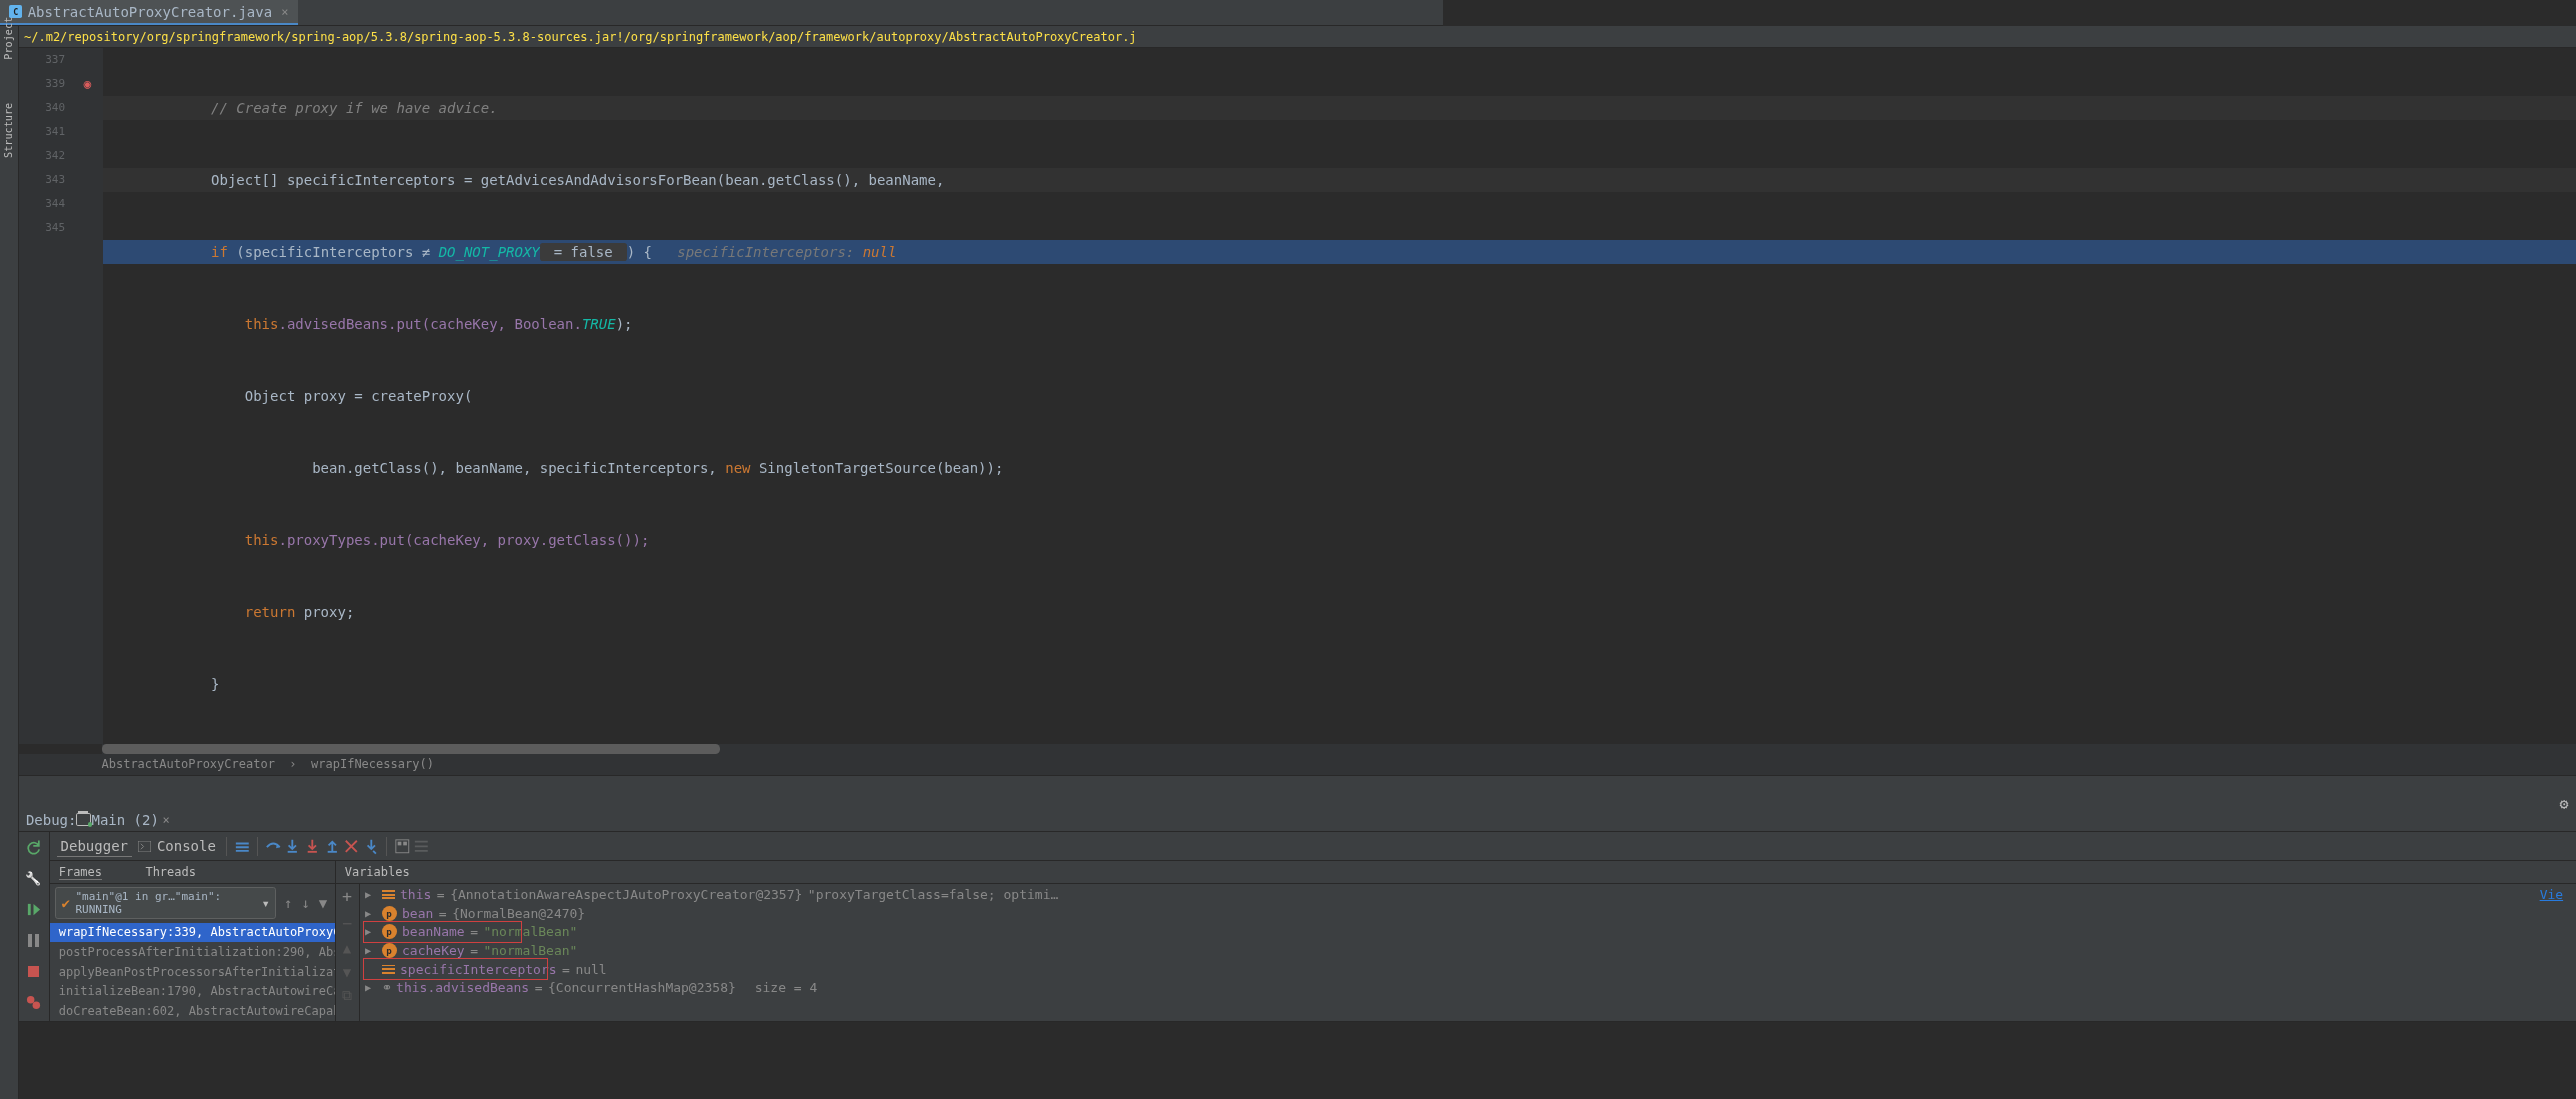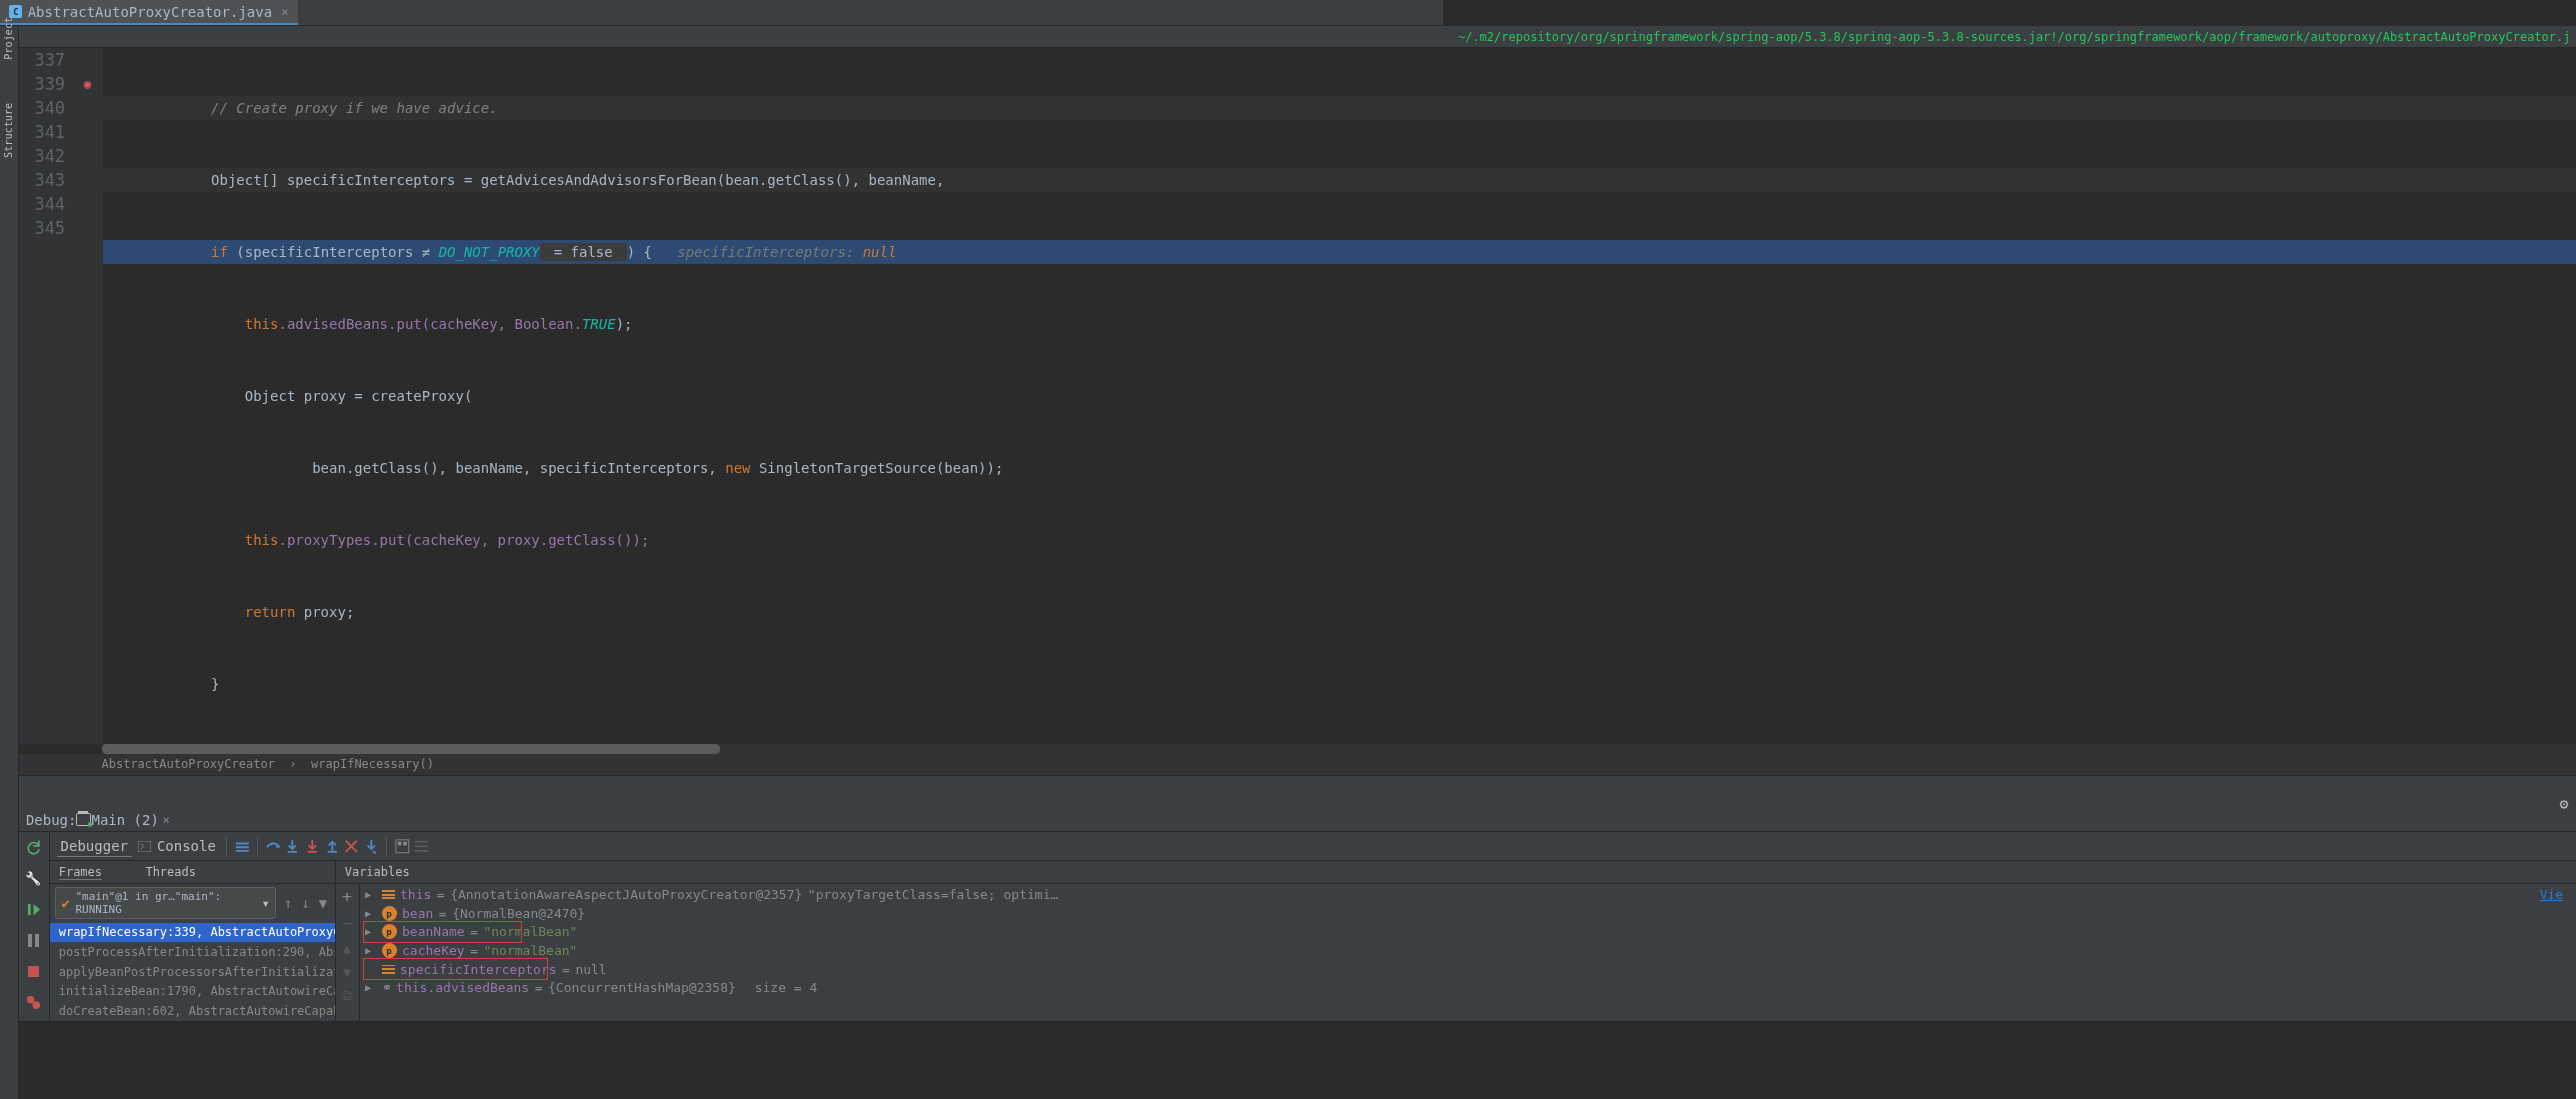--- a/index.html
+++ b/index.html
@@ -70,37 +70,36 @@
   position: absolute;
   left: 18.5px;
   right: 0;
   top: 26px;
   display: flex;
   flex-direction: column;
 }
 .path-bar {
   background: #3c3f41;
   padding: 3.7px 5.5px;
-  color: #22c55e;
+  color: #fde047;
   font-size: 12px;
   border-bottom: 0.9px solid #282828;
-  text-align: right;
 }
 .editor {
   background: #2b2b2b;
   display: flex;
   position: relative;
 }
 .gutter {
   background: #313335;
   color: #606366;
   text-align: right;
   padding: 0 7.4px 0 11px;
   user-select: none;
-  font-size: 17px;
+  font-size: 11px;
   line-height: 24px;
   min-width: 54px;
 }
 .gutter-icons {
   width: 30px;
   background: #313335;
   line-height: 24px;
   font-size: 13px;
 }
 .gutter-icons .bp {

